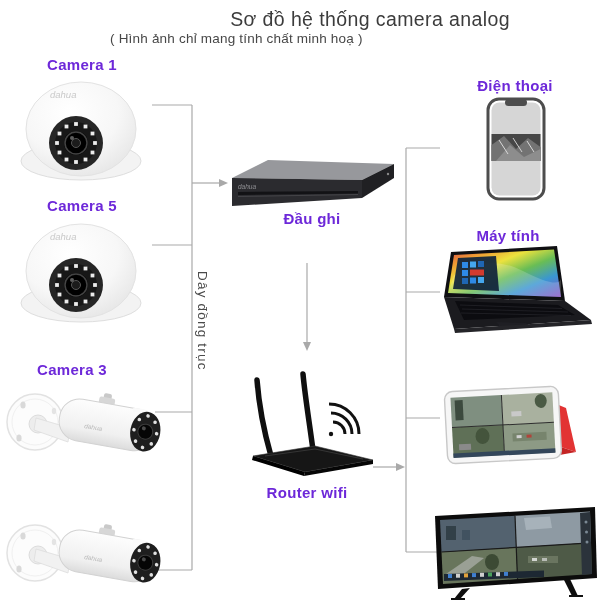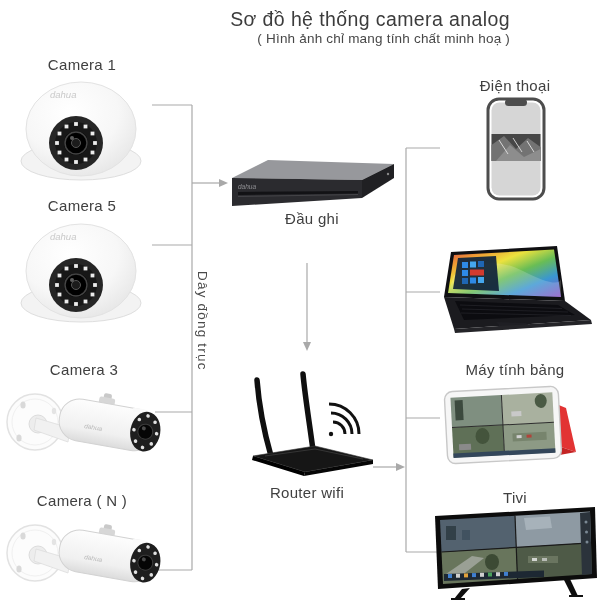--- a/index.html
+++ b/index.html
@@ -1,21 +1,21 @@
 <!DOCTYPE html>
 <html><head>
 <meta charset="utf-8">
 <style>
   html,body{margin:0;padding:0;background:#fff;}
   .stage{position:relative;width:600px;height:600px;background:#ffffff;overflow:hidden;
          font-family:"Liberation Sans", sans-serif;color:#434343;}
   .abs{position:absolute;}
   .title{font-size:19.5px;letter-spacing:.4px;text-align:right;color:#3c3c3c;}
-  .subtitle{font-size:13.5px;letter-spacing:.2px;text-align:right;color:#474747;}
-  .lbl{font-size:15px;text-align:center;color:#404040;letter-spacing:.3px;}
+  .subtitle{font-size:13.5px;letter-spacing:.2px;text-align:left;color:#474747;}
+  .lbl{font-size:15px;text-align:center;color:#6d28d9;letter-spacing:.3px;font-weight:bold;}
   .vlabel{writing-mode:vertical-rl;text-orientation:mixed;font-size:13.5px;color:#4a4a4a;
           letter-spacing:1.2px;height:112px;}
   svg{display:block;}
   svg text{font-family:"Liberation Sans", sans-serif;}
   .brand-dome{font-size:9.5px;font-style:italic;fill:#c9c9c9;}
   .brand-sm{font-size:6.5px;font-style:italic;fill:#b8b8b8;}
   .brand-dvr{font-size:6.5px;font-style:italic;fill:#909094;}
 </style>
 </head>
 <body>
@@ -130,26 +130,25 @@
   <div class="abs lbl" style="left:18px;top:56px;width:128px">Camera 1</div>
   <svg class="abs" style="left:17px;top:77px" width="128" height="108" viewBox="0 0 128 108">
       <use href="#sym-dome"></use>
     </svg>
 
   <div class="abs lbl" style="left:18px;top:197px;width:128px">Camera 5</div>
   <svg class="abs" style="left:17px;top:219px" width="128" height="108" viewBox="0 0 128 108">
       <use href="#sym-dome"></use>
     </svg>
 
-  <div class="abs lbl" style="left:20px;top:361px;width:128px">Camera 3</div>
+  <div class="abs lbl" style="left:8px;top:361px;width:128px">Camera 3</div>
   <svg class="abs" style="left:2px;top:382px" width="165" height="95" viewBox="0 0 165 95">
       <use href="#sym-bullet"></use>
     </svg>
 
-  <div class="abs lbl" style="left:18px;top:492px;width:128px">Camera ( N )</div>
   <svg class="abs" style="left:2px;top:513px" width="165" height="95" viewBox="0 0 165 95">
       <use href="#sym-bullet"></use>
     </svg>
 
   <div class="abs vlabel" style="left:195px;top:271px">Dây đồng trục</div>
 
   <svg class="abs" style="left:224px;top:150px" width="178" height="60" viewBox="0 0 178 60">
     <polygon points="8,28 138,30 170,14 44,10" fill="#97989c"></polygon>
     <polygon points="138,30 170,14 170,28 138,48" fill="#202023"></polygon>
     <polygon points="8,28 138,30 138,48 8,56" fill="#2b2b2f"></polygon>
@@ -184,20 +183,21 @@
     <g>
       <rect x="5.5" y="37" width="49" height="27" fill="#474747"></rect>
       <polygon points="5.5,48 18,39 30,52 42,41 54.5,50 54.5,64 5.5,64" fill="#737373"></polygon>
       <polygon points="10,64 24,48 38,60 54.5,52 54.5,64" fill="#8d8d8d"></polygon>
       <line x1="13" y1="43" x2="22" y2="57" stroke="#d9d9d9" stroke-width="1"></line>
       <line x1="27" y1="41" x2="36" y2="55" stroke="#cfcfcf" stroke-width="1"></line>
       <line x1="41" y1="44" x2="48" y2="55" stroke="#d9d9d9" stroke-width="1"></line>
     </g>
   </svg>
 
+  <div class="abs lbl" style="left:448px;top:227px;width:120px">Máy tính</div>
   <svg class="abs" style="left:438px;top:245px" width="160" height="95" viewBox="0 0 160 95">
     <polygon points="13,7 119,1 127,56 6,52" fill="#0f0f12"></polygon>
     <polygon points="16,10 116,4.5 123,52 10,48" fill="url(#g-lap)"></polygon>
     <path d="M16,30 Q50,8 85,26 T123,34 L123,52 10,48 Z" fill="#ffffff" opacity="0.18"></path>
     <g>
       <polygon points="20,13 58,11 61,46 15,44" fill="#14273c" opacity="0.95"></polygon>
       <rect x="24" y="17" width="6" height="6" fill="#2e8ae6"></rect>
         <rect x="32" y="16.5" width="6" height="6" fill="#45a7ee"></rect>
       <rect x="40" y="16" width="6" height="6" fill="#1f66b4"></rect>
         <rect x="24" y="25" width="6" height="6" fill="#2e8ae6"></rect>
@@ -208,21 +208,20 @@
     </g>
     <polygon points="6,52 127,56 153,75 16,84" fill="#1b1b1f"></polygon>
     <polygon points="17,56 120,60 137,70 26,75" fill="#0c0c10"></polygon>
     <line x1="22" y1="60" x2="124" y2="63.5" stroke="#26262c" stroke-width="0.7"></line>
     <line x1="24" y1="64" x2="130" y2="67" stroke="#26262c" stroke-width="0.7"></line>
     <line x1="23" y1="68" x2="133" y2="70.5" stroke="#26262c" stroke-width="0.7"></line>
     <polygon points="58,77 88,78 94,82 62,81" fill="#1f1f24"></polygon>
     <polygon points="16,84 153,75 154,79 17,88" fill="#242428"></polygon>
   </svg>
 
-  <div class="abs lbl" style="left:450px;top:361px;width:130px">Máy tính bảng</div>
   <svg class="abs" style="left:442px;top:382px" width="150" height="85" viewBox="0 0 150 85">
     <polygon points="90,12 124,26 134,70 98,58" fill="#e23333"></polygon>
     <polygon points="98,58 134,70 90,78" fill="#c42424"></polygon>
     <g transform="rotate(-3 60 44)">
       <rect x="4" y="7" width="114" height="72" rx="8" fill="#f6f6f6" stroke="#c8c8c8" stroke-width="1.4"></rect>
       <g>
         <rect x="10" y="13" width="51" height="30" fill="#7f8f80"></rect>
         <rect x="61" y="13" width="51" height="30" fill="#a9b19f"></rect>
         <rect x="10" y="43" width="51" height="30" fill="#5f7057"></rect>
         <rect x="61" y="43" width="51" height="30" fill="#8d9a85"></rect>
@@ -234,21 +233,20 @@
         <rect x="70" y="52" width="34" height="8" fill="#77846d"></rect>
         <rect x="74" y="54" width="5" height="3" fill="#d0d0d0"></rect>
         <rect x="84" y="54" width="5" height="3" fill="#b0443a"></rect>
         <line x1="61" y1="13" x2="61" y2="73" stroke="#2c2c2c" stroke-width="1"></line>
         <line x1="10" y1="43" x2="112" y2="43" stroke="#2c2c2c" stroke-width="1"></line>
         <rect x="10" y="69" width="102" height="4.5" fill="#33465a"></rect>
       </g>
     </g>
   </svg>
 
-  <div class="abs lbl" style="left:455px;top:489px;width:120px">Tivi</div>
   <svg class="abs" style="left:432px;top:504px" width="168" height="96" viewBox="0 0 168 96">
     <polygon points="3,12 163,3 165,74 6,85" fill="#0c0c0c"></polygon>
     <g>
       <polygon points="8,16 83,11.8 84.2,43.4 9.5,48" fill="#53626f"></polygon>
       <polygon points="83,11.8 158,7.5 159,38.8 84.2,43.4" fill="#8e9aa3"></polygon>
       <polygon points="9.5,48 84.2,43.4 85.5,75 11,80" fill="#68755c"></polygon>
       <polygon points="84.2,43.4 159,38.8 160,70 85.5,75" fill="#4e5a47"></polygon>
       <rect x="14" y="22" width="10" height="14" fill="#324048"></rect>
       <rect x="30" y="26" width="8" height="10" fill="#415260"></rect>
       <polygon points="92,14 118,12.5 120,24 94,26" fill="#a7b2ba"></polygon>

